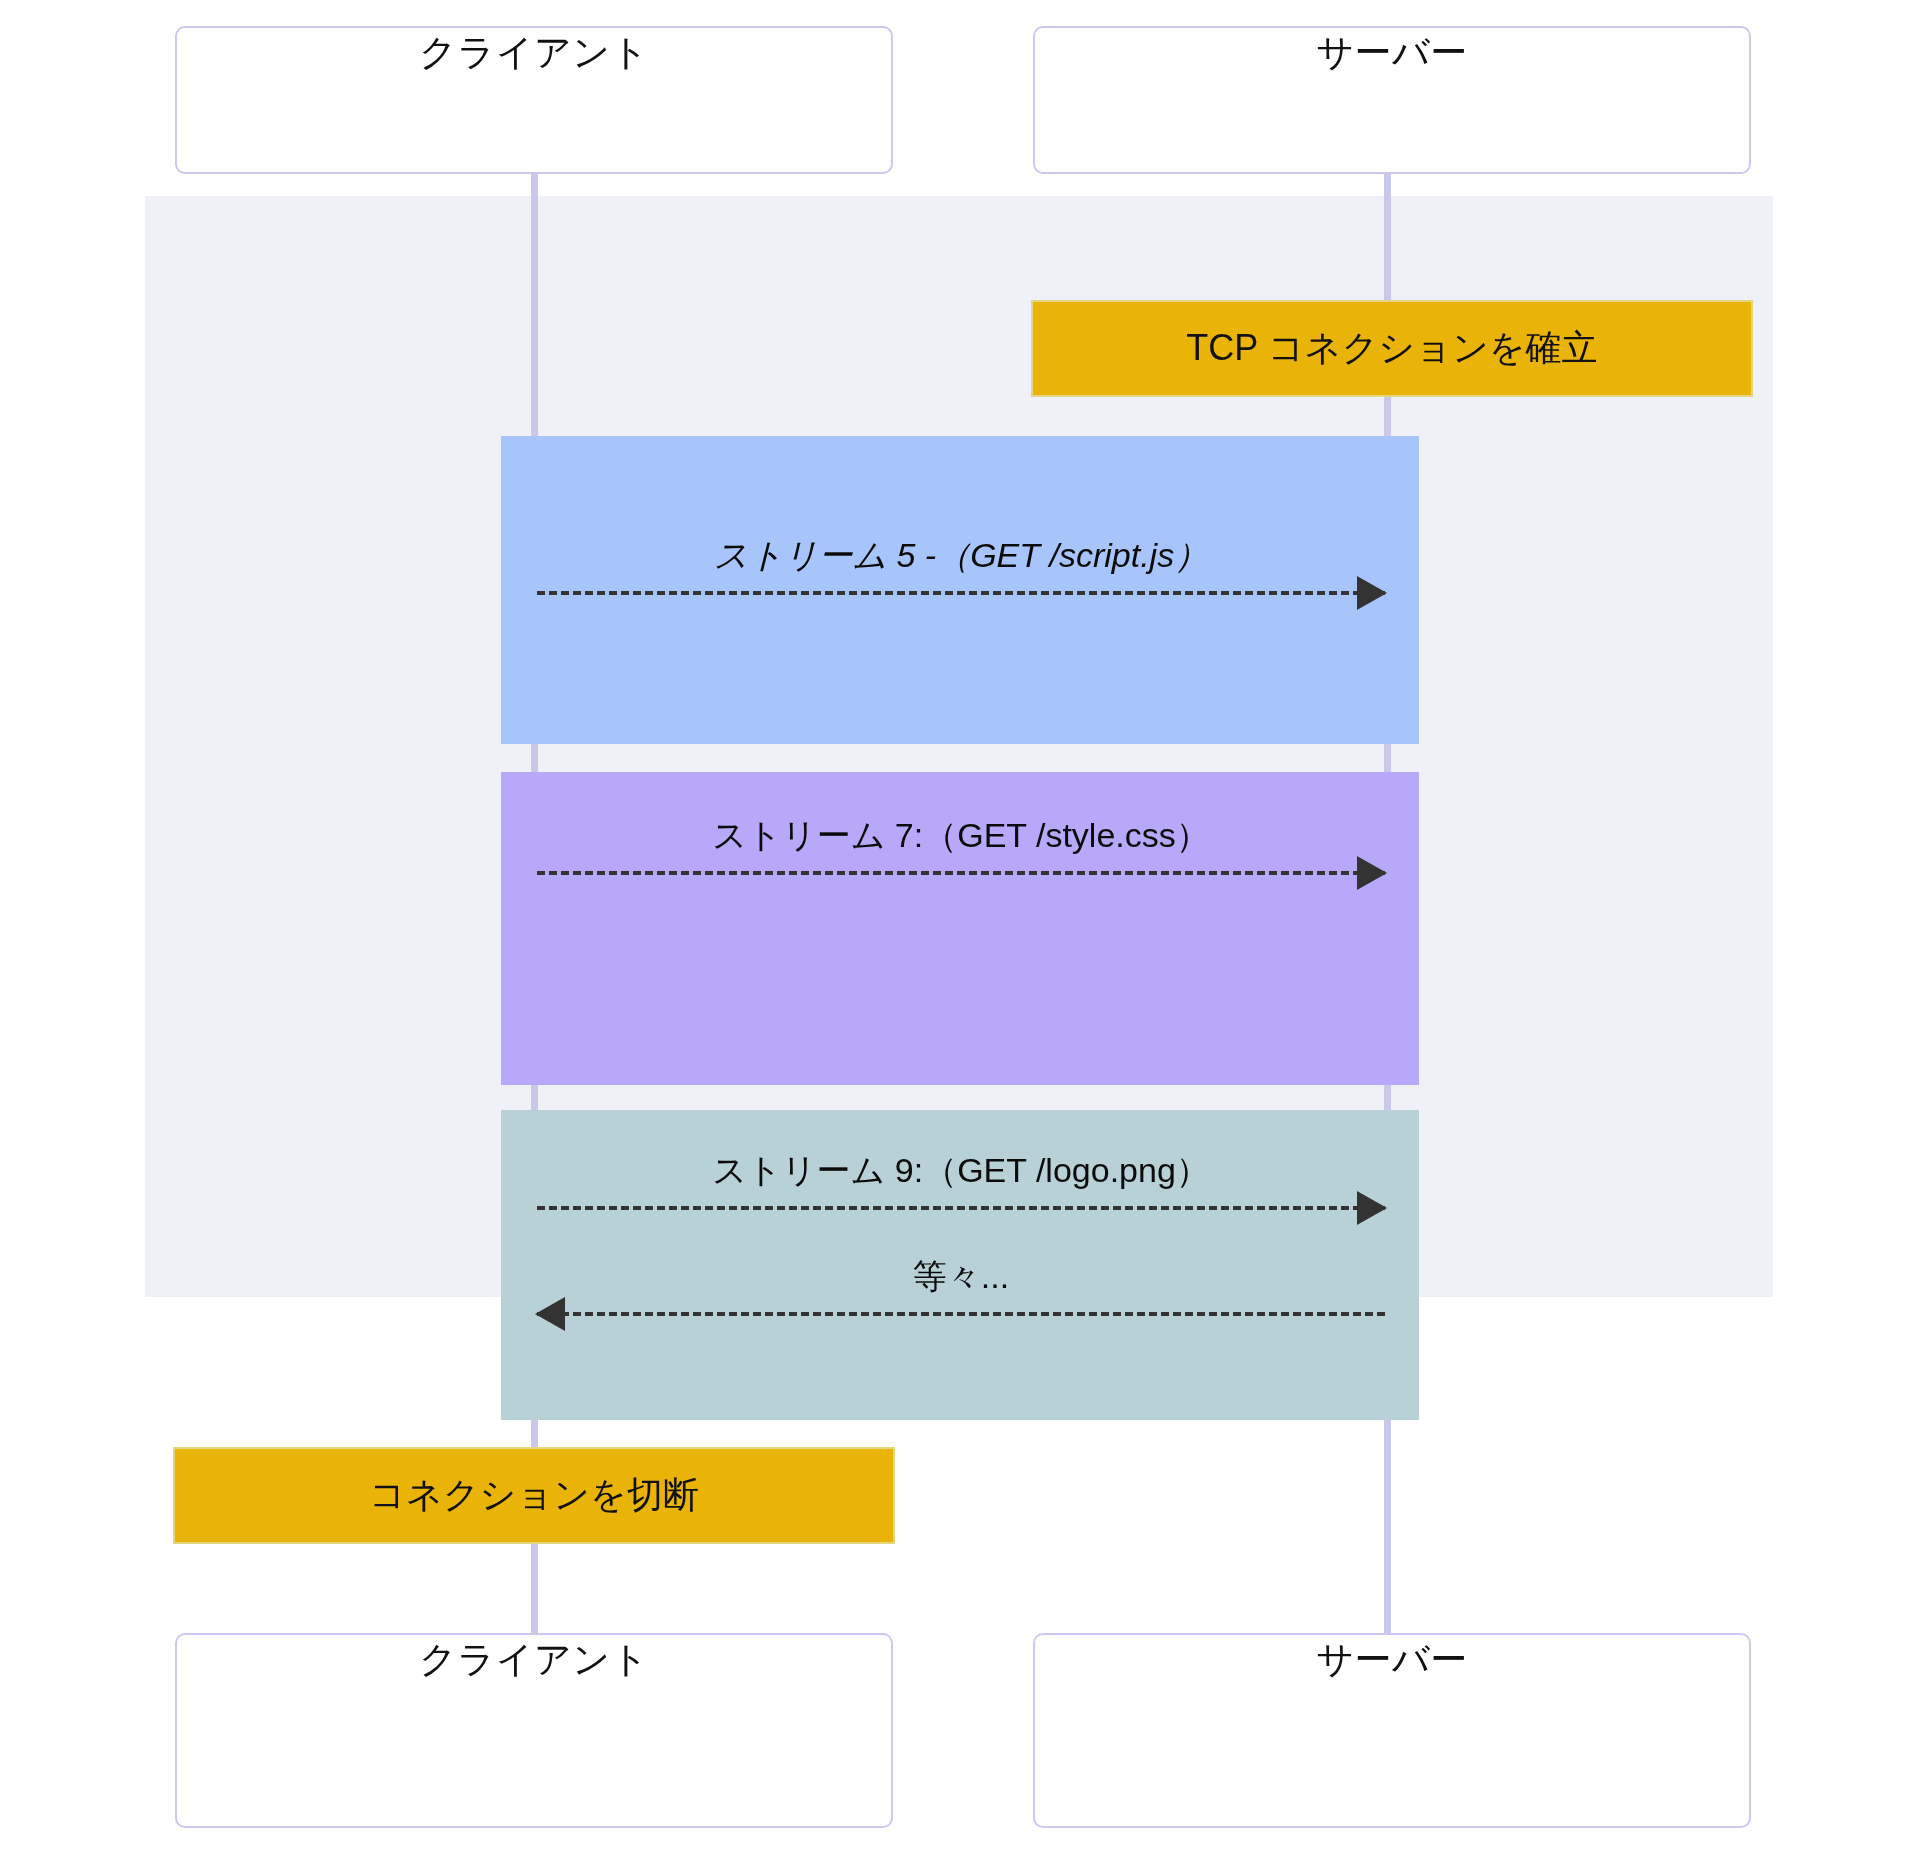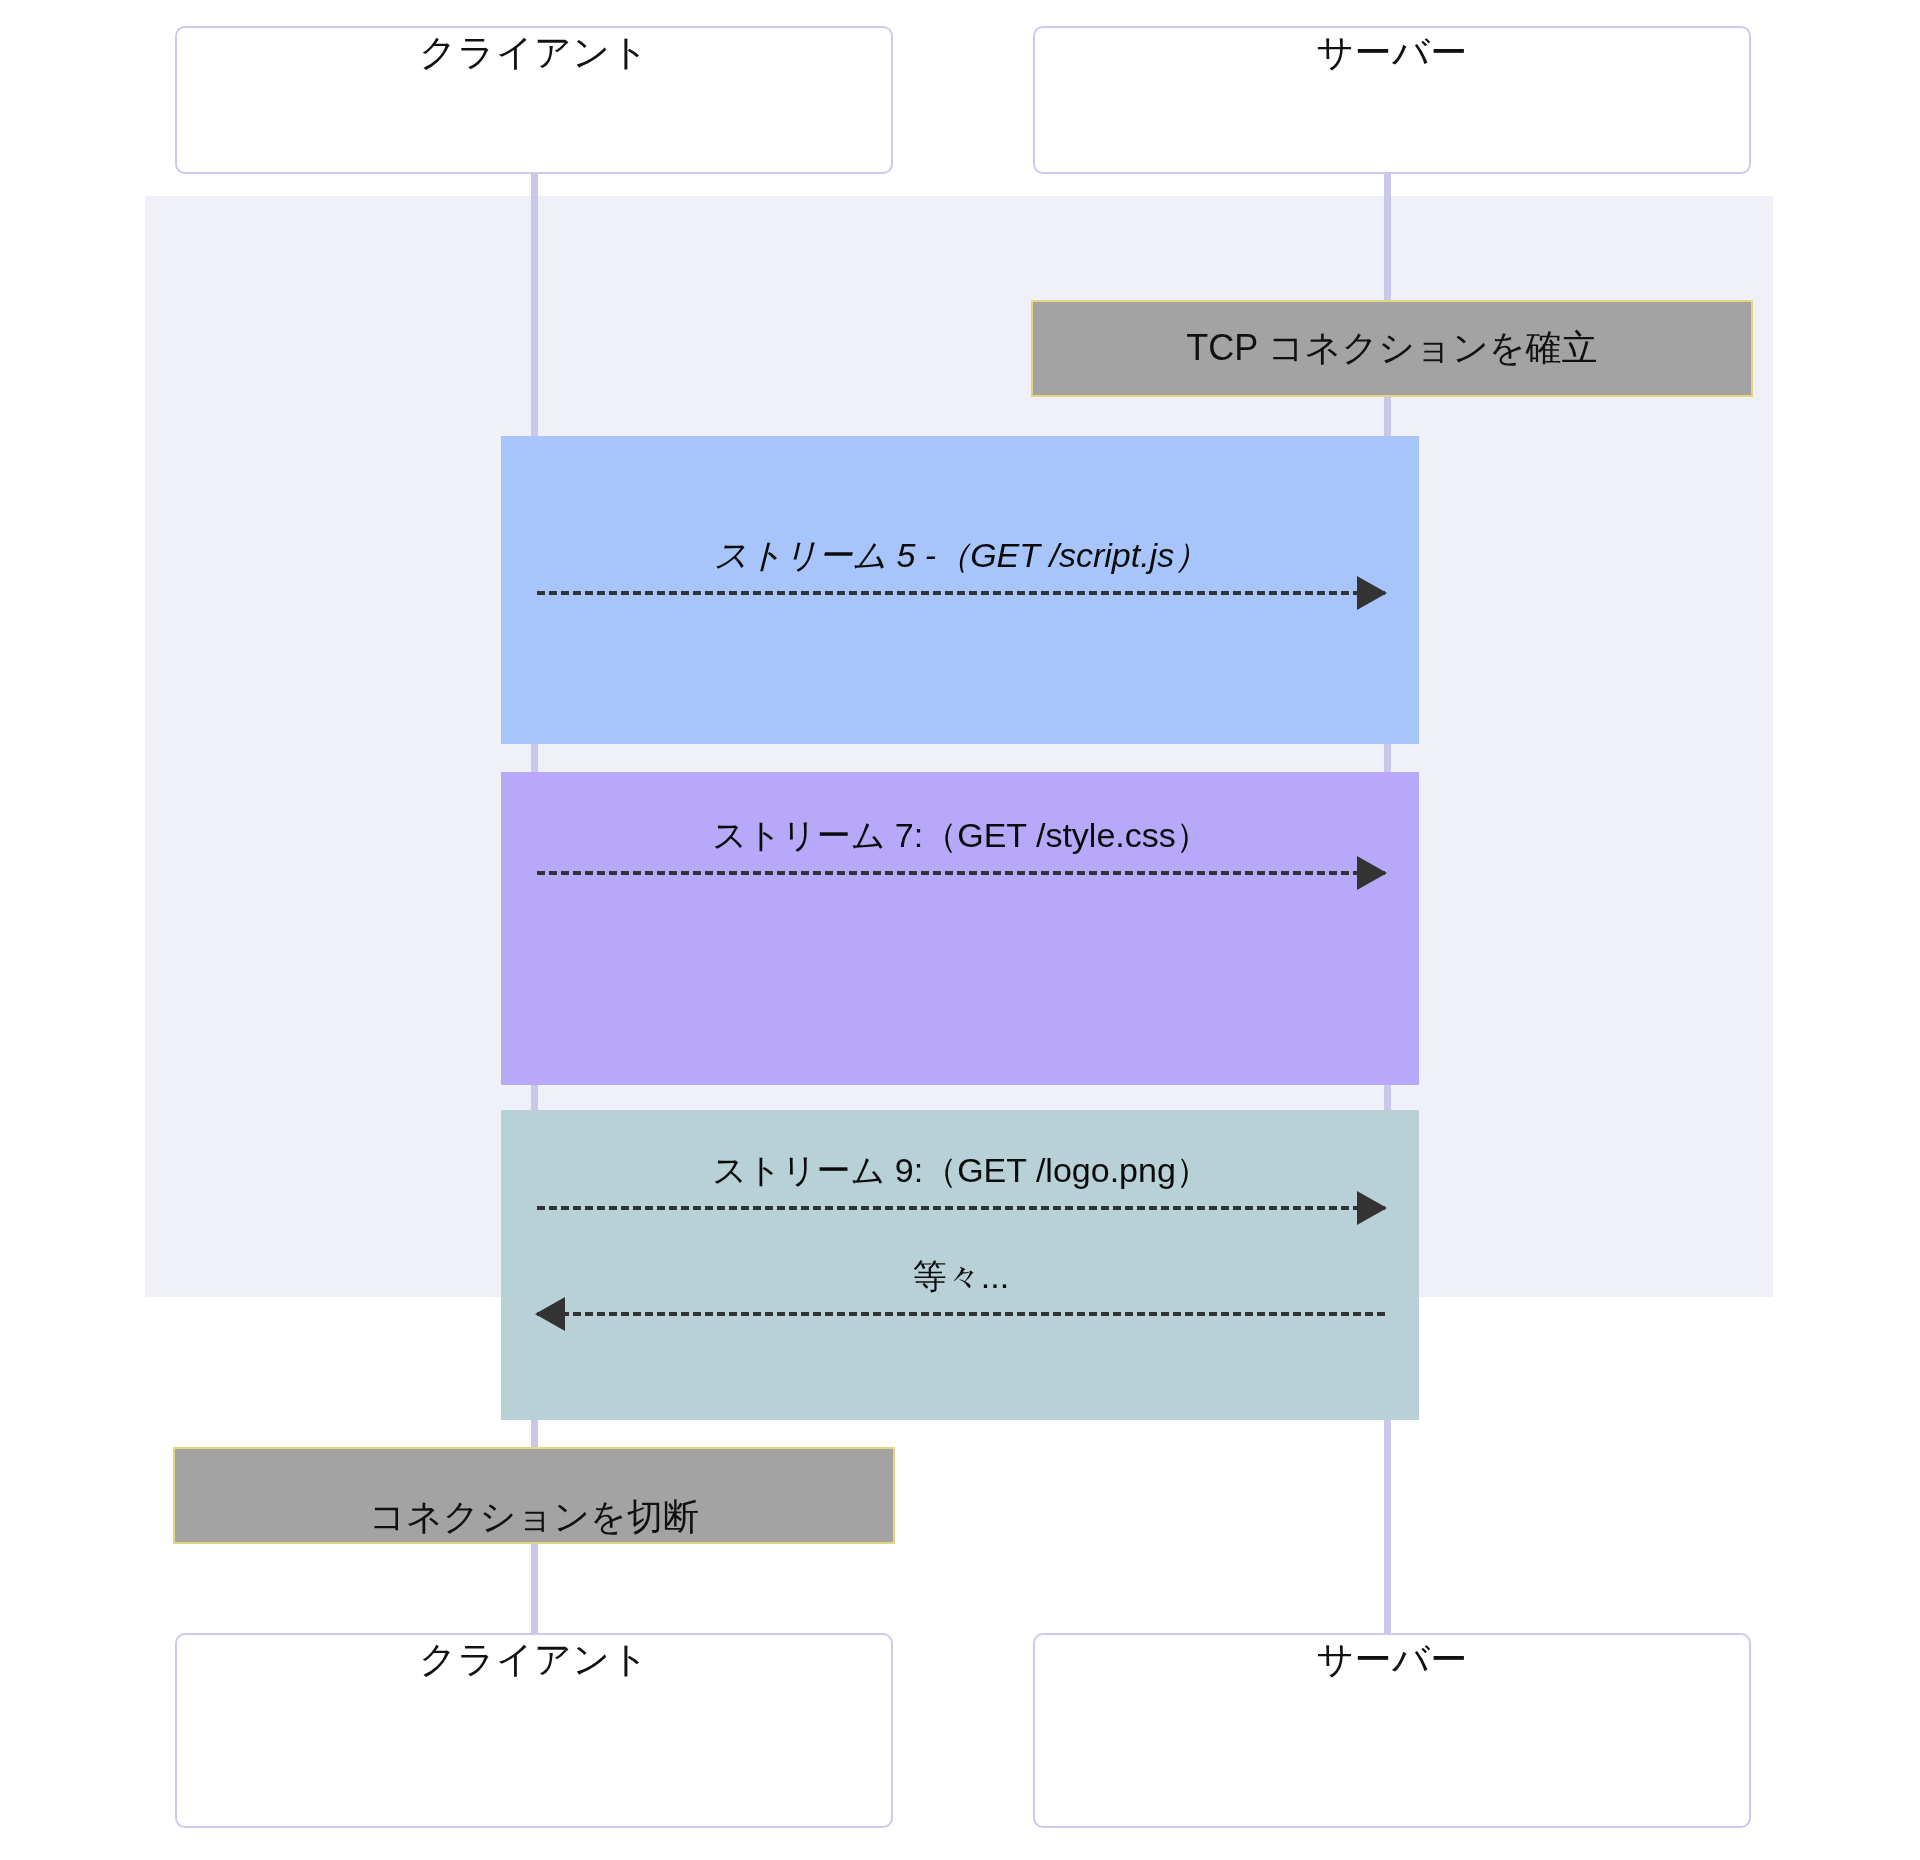--- a/index.html
+++ b/index.html
@@ -38,21 +38,21 @@
     background:#f0f0f8;
   }
 
   
   .grp{position:absolute;}
 
   
   .note{
     position:absolute;
     box-sizing:border-box;
-    background:#a3a3a3;
+    background:#eab308;
     border:2px solid #e4d67e;
     display:flex;align-items:center;justify-content:center;
     font-size:36px;
     color:#111111;
   }
 
   
   .msg{position:absolute;}
   .msg .label{
     position:absolute;
@@ -132,21 +132,21 @@
     <span class="line"></span>
     <span class="head"></span>
   </div>
 
   <div class="msg to-left" style="left:537px;top:1226px;width:848px;height:90px;">
     <span class="label">等々...</span>
     <span class="line"></span>
     <span class="head"></span>
   </div>
 
-  <div class="note" style="left:173px;top:1447px;width:722px;height:97px;align-items:flex-end;">
+  <div class="note" style="left:173px;top:1447px;width:722px;height:97px;">
     <span>コネクションを切断</span>
   </div>
 
   <div class="actor-box" style="left:175px;top:1633px;width:718px;height:195px;">
     <span>クライアント</span>
   </div>
   <div class="actor-box" style="left:1033px;top:1633px;width:718px;height:195px;">
     <span>サーバー</span>
   </div>
 

